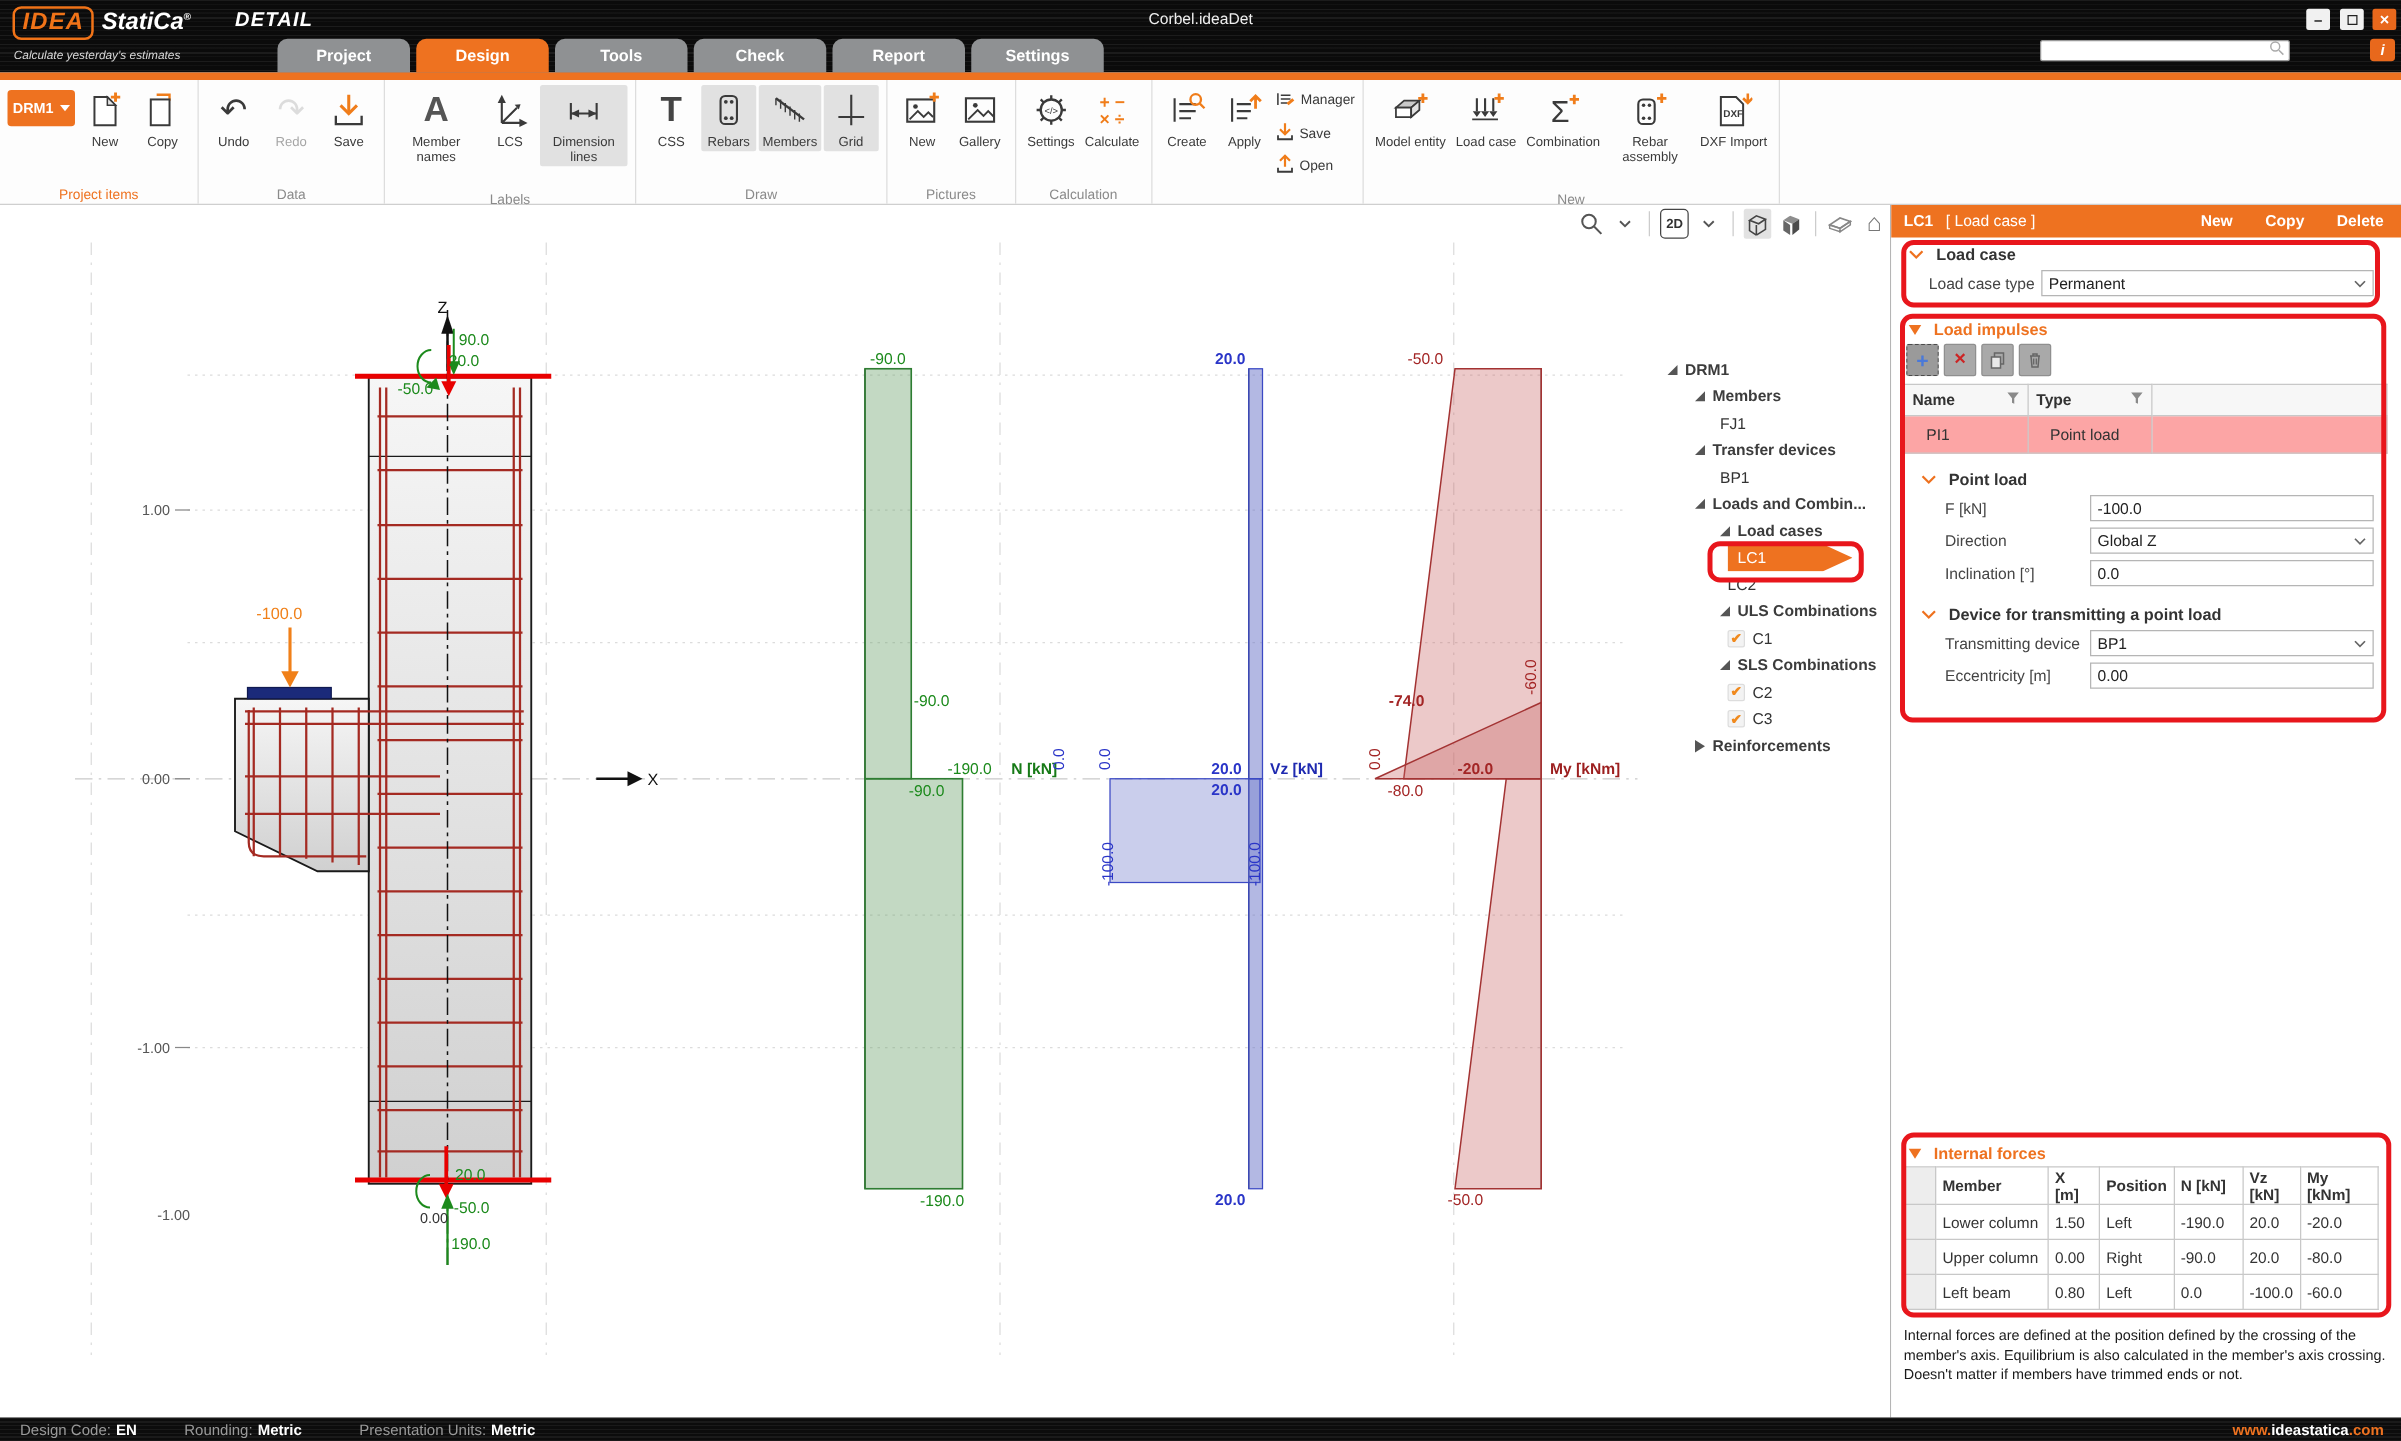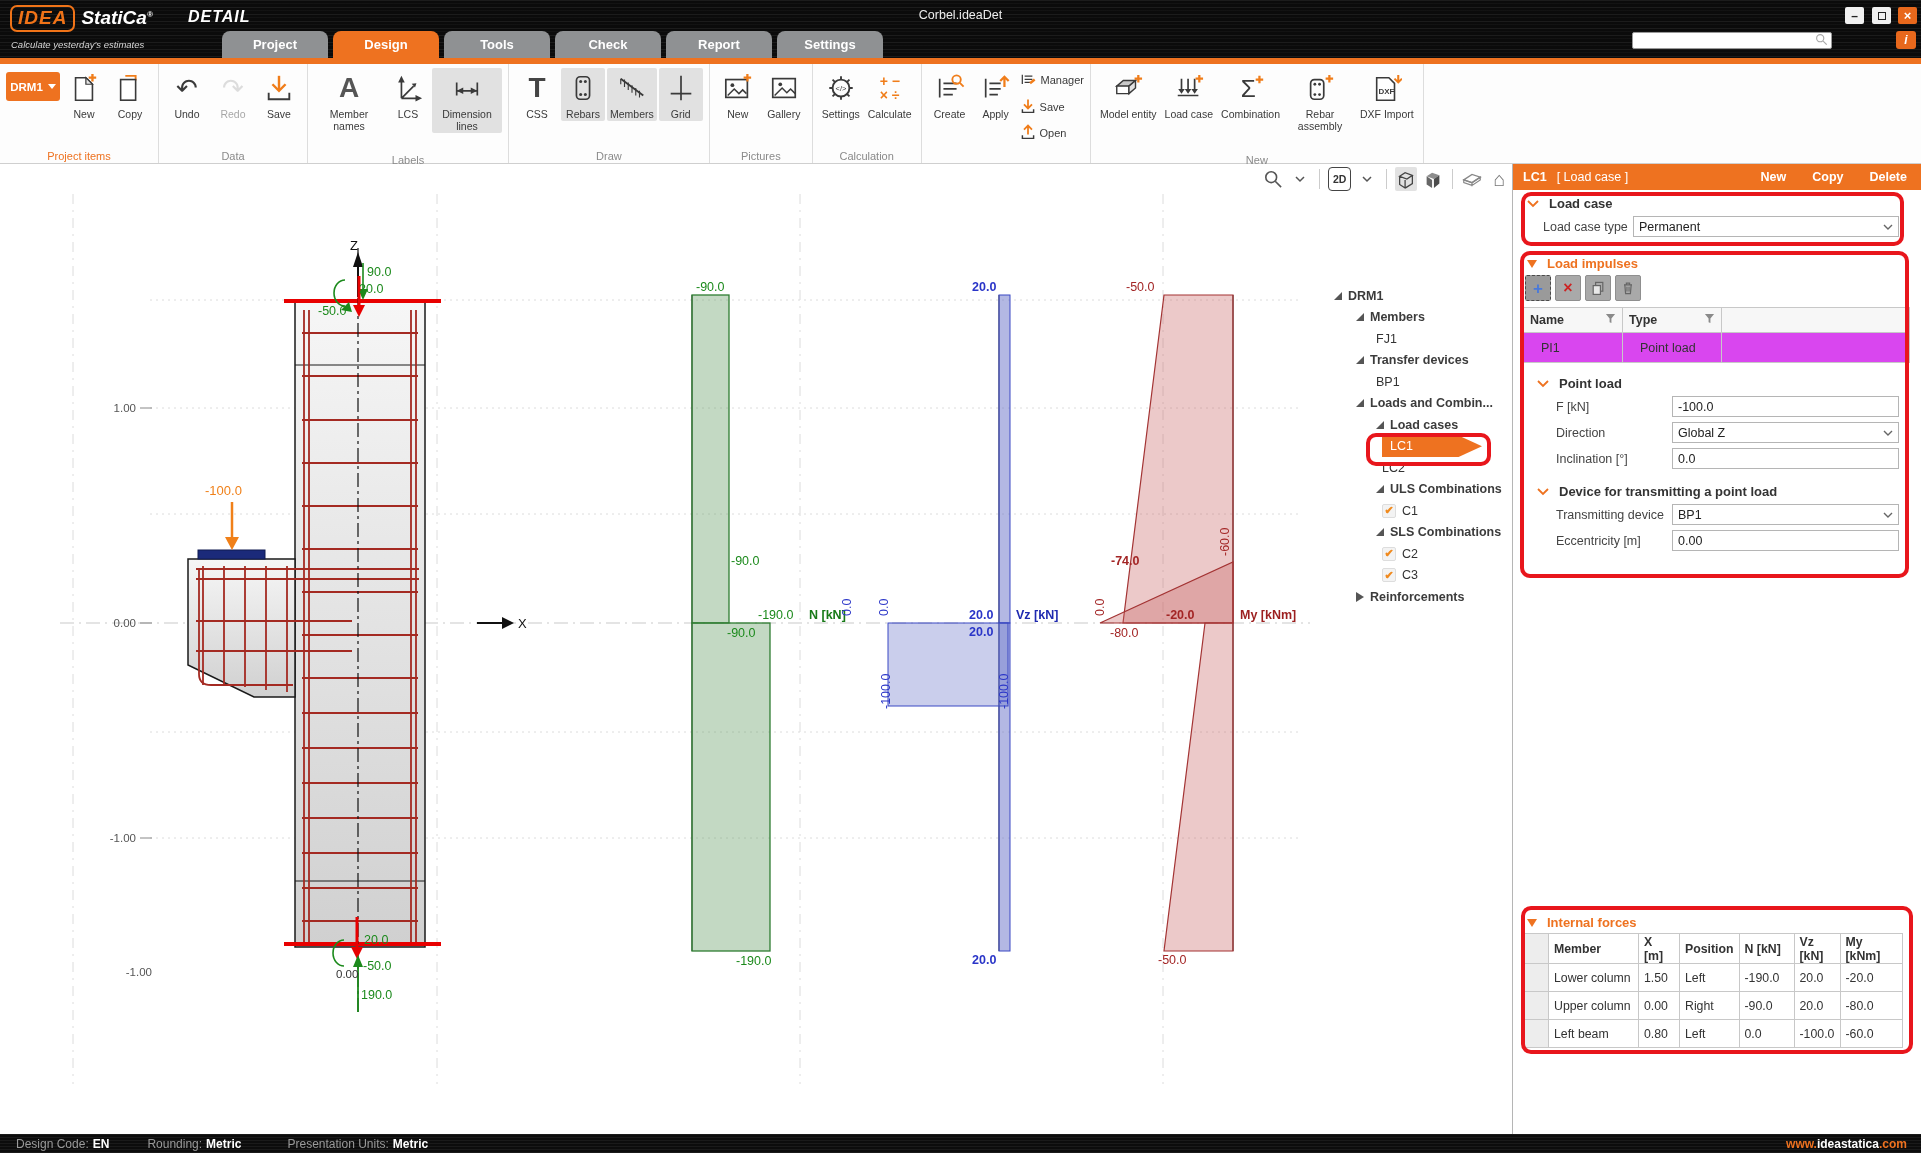--- a/index.html
+++ b/index.html
@@ -83,21 +83,21 @@
   .pselect .sv{flex:1;}
   .imptb{position:absolute;display:flex;gap:4px;}
   .impbtn{width:26px;height:26px;background:#a9a9a9;border:1px solid #8f8f8f;border-radius:2px;display:flex;align-items:center;justify-content:center;}
   .impbtn.sel{background:#9a9a9a;border:1.5px dashed #4a4a4a;}
   .impbtn .plus{color:#4a79d9;font-weight:bold;font-size:17px;line-height:1;}
   .impbtn .xx{color:#cc2424;font-weight:bold;font-size:16px;line-height:1;}
   table{border-collapse:collapse;}
   .imptable{position:absolute;font-size:12.5px;color:#333;}
   .imptable th,.imptable td{border:1px solid #c8c8c8;padding:0 6px;text-align:left;font-weight:normal;}
   .imptable th{background:#f7f7f7;font-weight:bold;height:25px;}
-  .imptable td{background:#d946ef;height:30px;padding-left:17px;}
+  .imptable td{background:#fca5a5;height:30px;padding-left:17px;}
   .iftable{position:absolute;font-size:12.3px;color:#333;}
   .iftable th,.iftable td{border:1px solid #c8c8c8;padding:0 5px;text-align:left;font-weight:normal;height:28px;}
   .iftable th{font-weight:bold;height:30px;}
   .iftable .c0{background:#ededed;}
   #ifnote{position:absolute;font-size:11.5px;color:#1a1a1a;line-height:1.35;}
   .fun{margin-left:auto;}
   .thflex{display:flex;align-items:center;}
   
   #statusbar{position:absolute;left:0;top:1134px;width:1921px;height:19px;background:#0c0c0c;
     background-image:repeating-linear-gradient(180deg,rgba(255,255,255,.06) 0 1px,rgba(0,0,0,0) 1px 3px);
@@ -879,20 +879,21 @@
             <td class="c0"></td>
             <td>Left beam</td>
             <td>0.80</td>
             <td>Left</td>
             <td>0.0</td>
             <td>-100.0</td>
             <td>-60.0</td>
           </tr>
         </tbody>
     </table>
+    <div id="ifnote" style="left:10px;top:898px;width:388px;">Internal forces are defined at the position defined by the crossing of the member's axis. Equilibrium is also calculated in the member's axis crossing. Doesn't matter if members have trimmed ends or not.</div>
   </div>
 
   <div class="annrect" style="left:1521px;top:192px;width:383px;height:54px;"></div>
   <div class="annrect" style="left:1520px;top:251px;width:389px;height:327px;"></div>
   <div class="annrect" style="left:1366px;top:433px;width:125px;height:33px;"></div>
   <div class="annrect" style="left:1521px;top:906px;width:392px;height:148px;"></div>
 
   <div id="statusbar">
     <span class="sbitem"><span>Design Code:</span><b>EN</b></span>
     <span class="sbitem" style="margin-left:38px;"><span>Rounding:</span><b>Metric</b></span>

